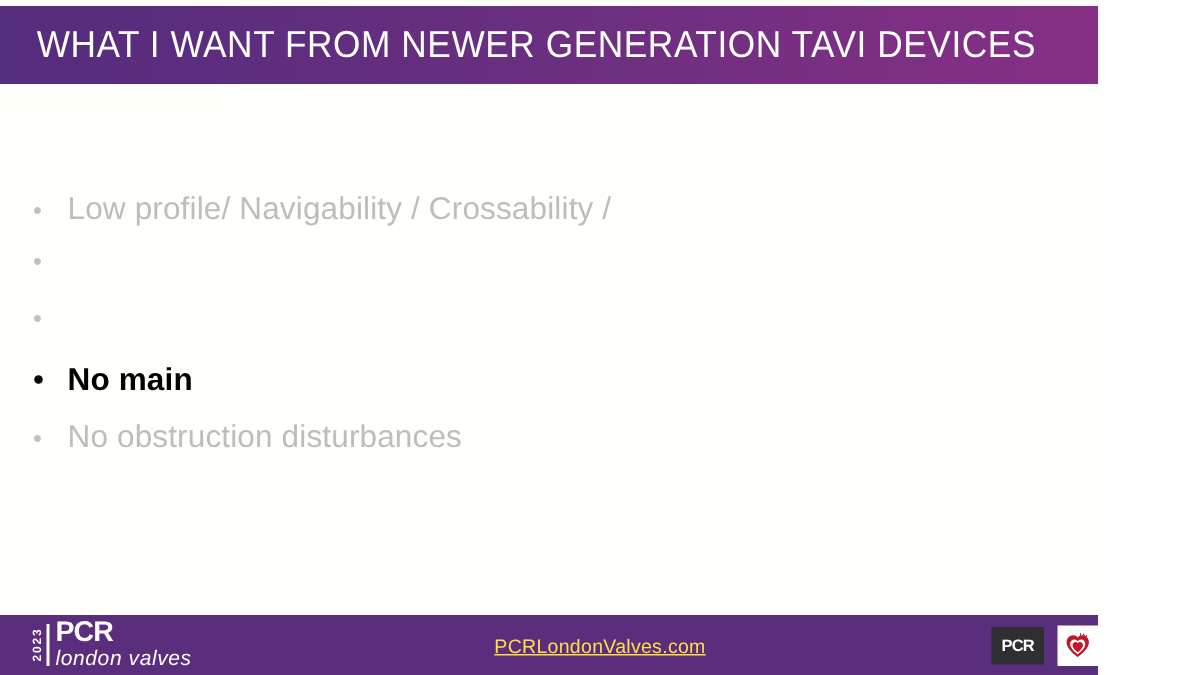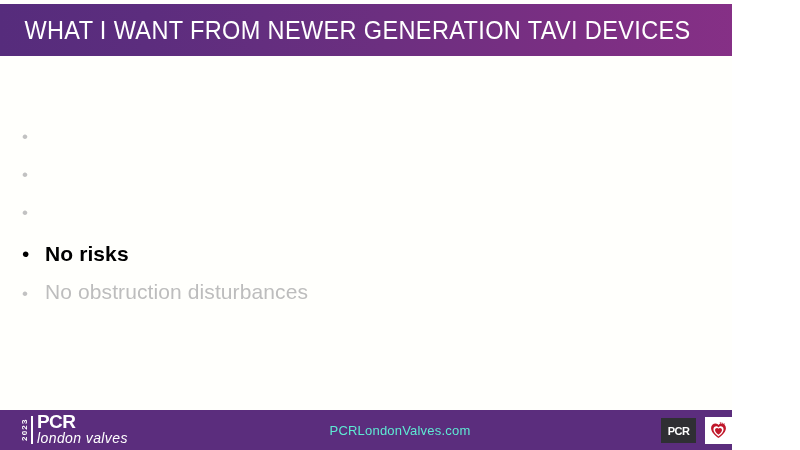--- a/index.html
+++ b/index.html
@@ -134,23 +134,24 @@
   }
   .footer-site {
     position: absolute;
     left: 0;
     top: 0;
     width: 800px;
     height: 40px;
     display: flex;
     align-items: center;
     justify-content: center;
-    color: #5eead4;
+    color: #fde047;
     font-size: 13px;
     letter-spacing: 0.2px;
+    text-decoration: underline;
   }
   .footer-right {
     position: absolute;
     right: 14px;
     top: 7px;
     display: flex;
     align-items: center;
     gap: 9px;
   }
   .pcr-box {
@@ -221,33 +222,34 @@
 <div class="slide">
 
   <div class="header-bar">
     <div class="header-title">WHAT I WANT FROM NEWER GENERATION TAVI DEVICES</div>
   </div>
 
   <div class="bullet-list">
 
     <div class="bullet-row">
       <span class="bullet-marker">•</span>
+      <span class="bullet-text">Low profile/ Navigability / Crossability /</span>
     </div>
 
     <div class="bullet-row">
       <span class="bullet-marker">•</span>
     </div>
 
     <div class="bullet-row">
       <span class="bullet-marker">•</span>
     </div>
 
     <div class="bullet-row emphasis">
       <span class="bullet-marker">•</span>
-      <span class="bullet-text">No risks</span>
+      <span class="bullet-text">No main</span>
     </div>
 
     <div class="bullet-row">
       <span class="bullet-marker">•</span>
       <span class="bullet-text">No obstruction disturbances</span>
     </div>
 
   </div>
 
   <div class="footer-bar">

